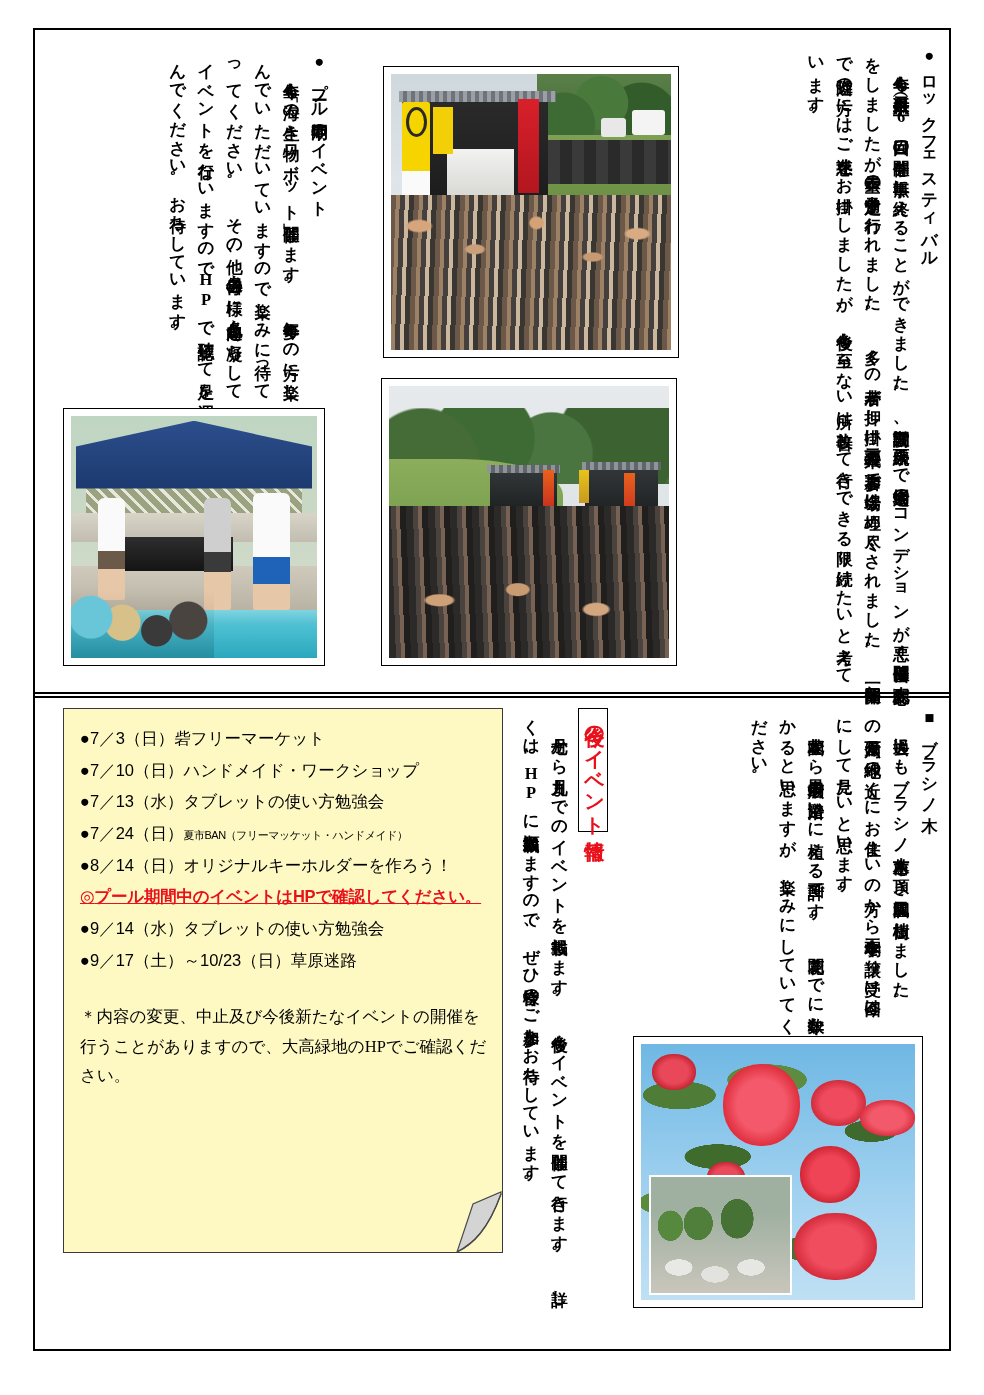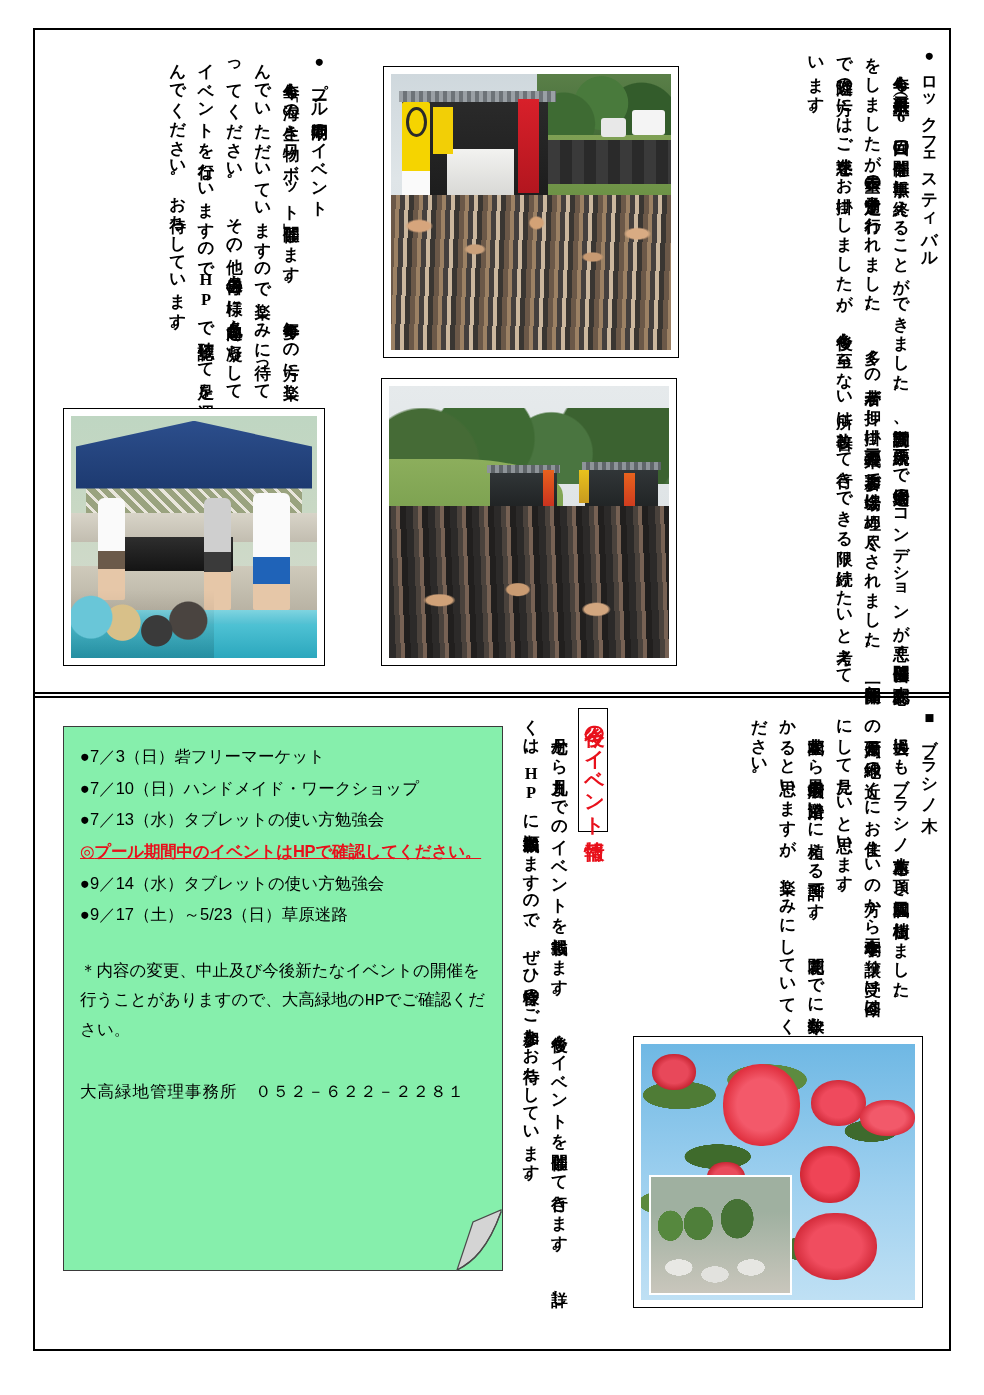--- a/index.html
+++ b/index.html
@@ -86,42 +86,42 @@
   
   .bottom-section {
     position: absolute;
     left: 35px; top: 700px;
     width: 914px; height: 650px;
   }
 
   
   .event-box {
     position: absolute;
-    left: 28px; top: 26px;
+    left: 28px; top: 8px;
     width: 440px; height: 545px;
     border: 1.4px solid #3a3a3a;
-    background: #86efac;
+    background: #fef9c3;
     padding: 14px 14px 0 16px;
   }
   .event-list { list-style: none; margin: 0; padding: 0; }
   .event-list li {
     font-family: "Liberation Sans", "DejaVu Sans", sans-serif;
     font-size: 16.5px;
     line-height: 1.92;
     white-space: nowrap;
     font-weight: 500;
   }
   .event-list li.red { color: #e8101b; font-weight: 700; letter-spacing: -0.2px; text-decoration: underline; }
   .event-list li .tiny {
     font-size: 11px;
     letter-spacing: -0.5px;
   }
   .note-block {
     margin-top: 26px;
-    font-family: Liberation Mono, monospace;
+    font-family: Liberation Serif, serif;
     font-size: 16.5px;
     line-height: 1.78;
   }
   .contact-block {
     margin-top: 36px;
     font-family: "Liberation Sans", "DejaVu Sans", sans-serif;
     font-size: 16.5px;
     letter-spacing: 1px;
   }
   
@@ -391,27 +391,28 @@
 
 <div class="divider"></div>
 
 <div class="bottom-section">
 
   <div class="event-box">
     <ul class="event-list">
       <li><span>●</span><span>7／3（日）</span><span>砦フリーマーケット</span></li>
       <li><span>●</span><span>7／10（日）</span><span>ハンドメイド・ワークショップ</span></li>
       <li><span>●</span><span>7／13（水）</span><span>タブレットの使い方勉強会</span></li>
+      <li><span>●</span><span>7／24（日）</span><span class="tiny">夏市BAN（フリーマッケット・ハンドメイド）</span></li>
+      <li><span>●</span><span>8／14（日）</span><span>オリジナルキーホルダーを作ろう！</span></li>
       <li class="red" style="white-space:normal;"><span>◎</span><span>プール期間中のイベントはHPで確認してください。</span></li>
       <li><span>●</span><span>9／14（水）</span><span>タブレットの使い方勉強会</span></li>
-      <li><span>●</span><span>9／17（土）～5/23（日）</span><span>草原迷路</span></li>
+      <li><span>●</span><span>9／17（土）～10/23（日）</span><span>草原迷路</span></li>
     </ul>
 
     <div class="note-block">＊内容の変更、中止及び今後新たなイベントの開催を行うことがありますので、大高緑地のHPでご確認ください。</div>
-    <div class="contact-block">大高緑地管理事務所　０５２－６２２－２２８１</div>
 
     <svg class="fold" viewBox="0 0 70 75">
       <path d="M 68 14 L 68 16 C 55 52 40 66 24 74 L 24 74 L 40 26 Z" fill="#d4d4d4" stroke="#4a4a4a" stroke-width="1.2"></path>
       <path d="M 68 16 C 55 52 40 66 24 74" fill="none" stroke="#4a4a4a" stroke-width="1.2"></path>
     </svg>
   </div>
 
   <div class="vcol coming-body">　七月から九月までのイベントを掲載します。　今後もイベントを開催して行きます。　詳しくは、HPに順次掲載しますので、ぜひ皆様のご参加をお待ちしています。</div>
 
   <div class="coming-head">今後のイベント情報</div>

